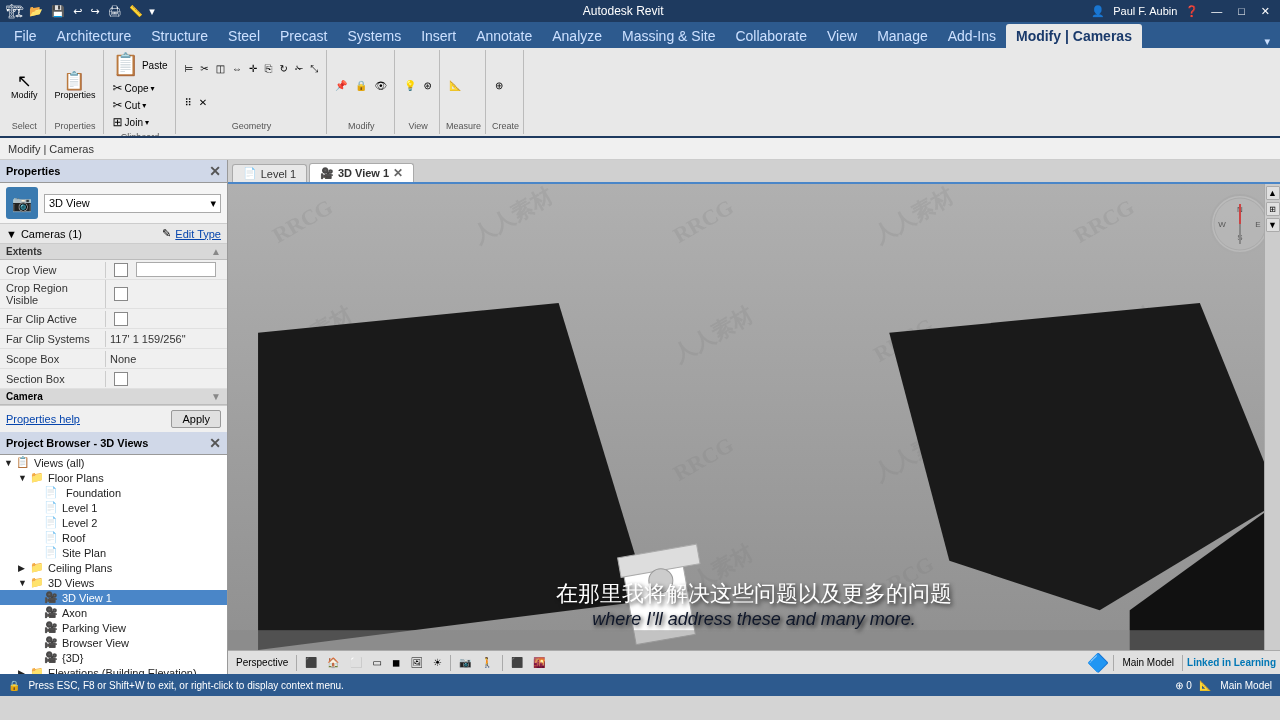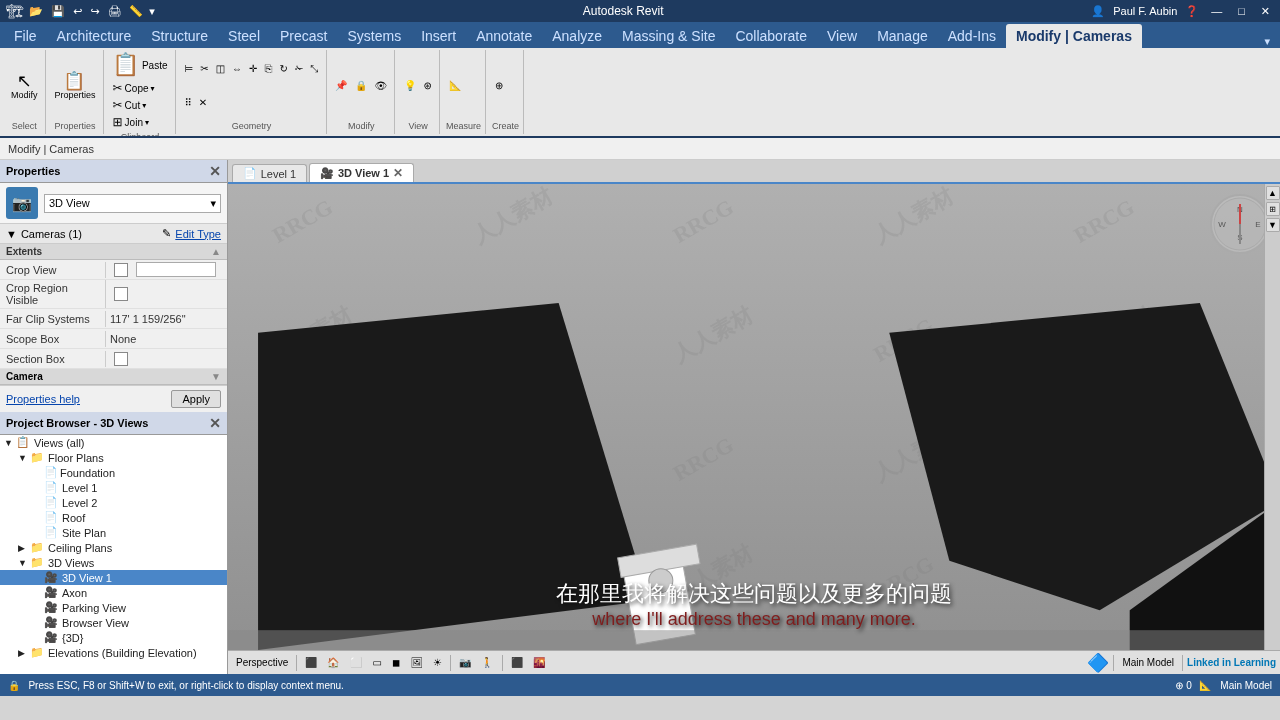--- a/index.html
+++ b/index.html
@@ -312,22 +312,23 @@
     }
     .subtitle-cn {
       font-size: 22px;
       color: white;
       text-shadow: 2px 2px 4px rgba(0,0,0,0.8);
       font-family: serif;
       white-space: nowrap;
     }
     .subtitle-en {
       font-size: 18px;
-      color: #7f1d1d;
+      color: #0f172a;
       text-shadow: 2px 2px 4px rgba(0,0,0,0.8);
+      font-style: italic;
       white-space: nowrap;
     }
 
     
     .compass {
       position: absolute;
       top: 10px;
       right: 10px;
       width: 60px;
       height: 60px;
@@ -671,20 +672,26 @@
         </div>
       </div>
 
       <div class="prop-row">
         <span class="prop-label">Crop Region Visible</span>
         <div class="prop-value">
           <div class="prop-checkbox"></div>
         </div>
       </div>
 
+      <div class="prop-row">
+        <span class="prop-label">Far Clip Active</span>
+        <div class="prop-value">
+          <div class="prop-checkbox"></div>
+        </div>
+      </div>
 
       <div class="prop-row">
         <span class="prop-label">Far Clip Systems</span>
         <span class="prop-value">117' 1 159/256"</span>
       </div>
 
       <div class="prop-row">
         <span class="prop-label">Scope Box</span>
         <span class="prop-value">None</span>
       </div>
@@ -721,21 +728,21 @@
       <span style="margin-left:2px;">Views (all)</span>
     </div>
             <div class="tree-item" style="padding-left: 18px;">
       <span style="width:12px;flex-shrink:0;font-size:9px;">▼</span>
       <span style="width:16px;flex-shrink:0;font-size:11px;">📁</span>
       <span style="margin-left:2px;">Floor Plans</span>
     </div>
             <div class="tree-item" style="padding-left: 32px;">
       <span style="width:12px;flex-shrink:0;font-size:9px;"></span>
       <span style="width:16px;flex-shrink:0;font-size:11px;">📄</span>
-      <span style="margin-left:0;">Foundation</span>
+      <span style="margin-left:6px;">Foundation</span>
     </div>
             <div class="tree-item" style="padding-left: 32px;">
       <span style="width:12px;flex-shrink:0;font-size:9px;"></span>
       <span style="width:16px;flex-shrink:0;font-size:11px;">📄</span>
       <span style="margin-left:2px;">Level 1</span>
     </div>
             <div class="tree-item" style="padding-left: 32px;">
       <span style="width:12px;flex-shrink:0;font-size:9px;"></span>
       <span style="width:16px;flex-shrink:0;font-size:11px;">📄</span>
       <span style="margin-left:2px;">Level 2</span>

